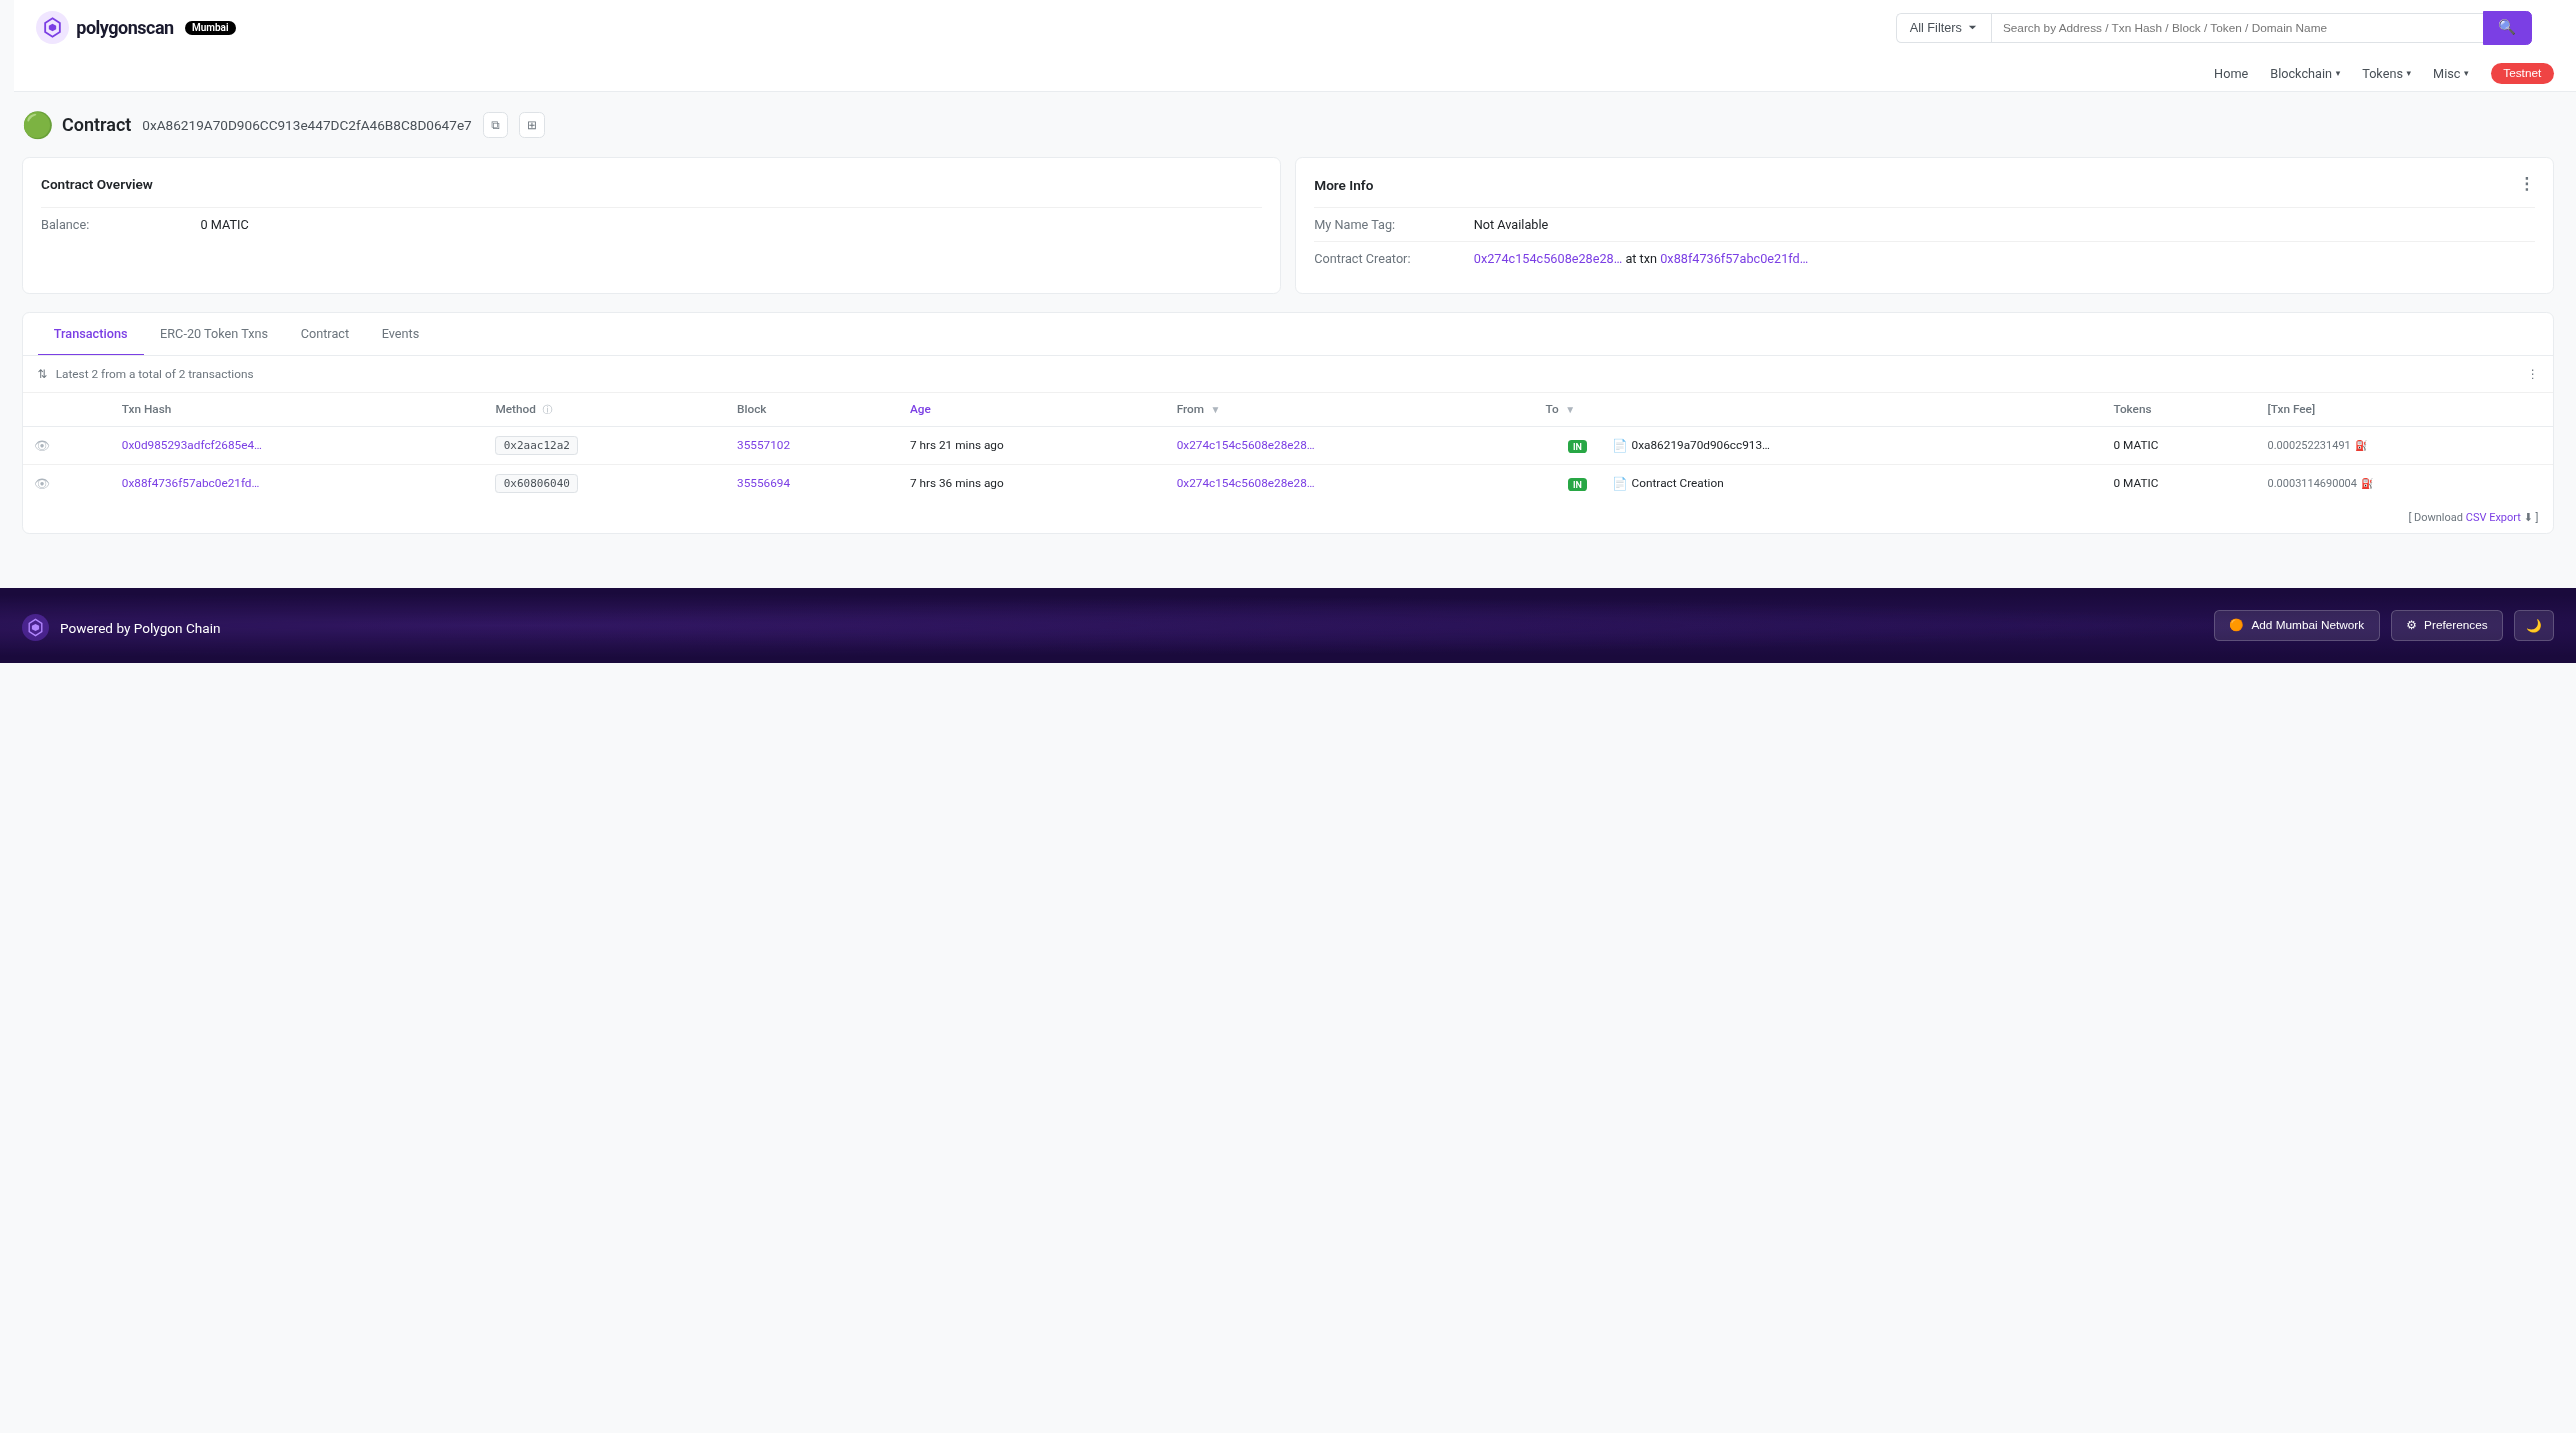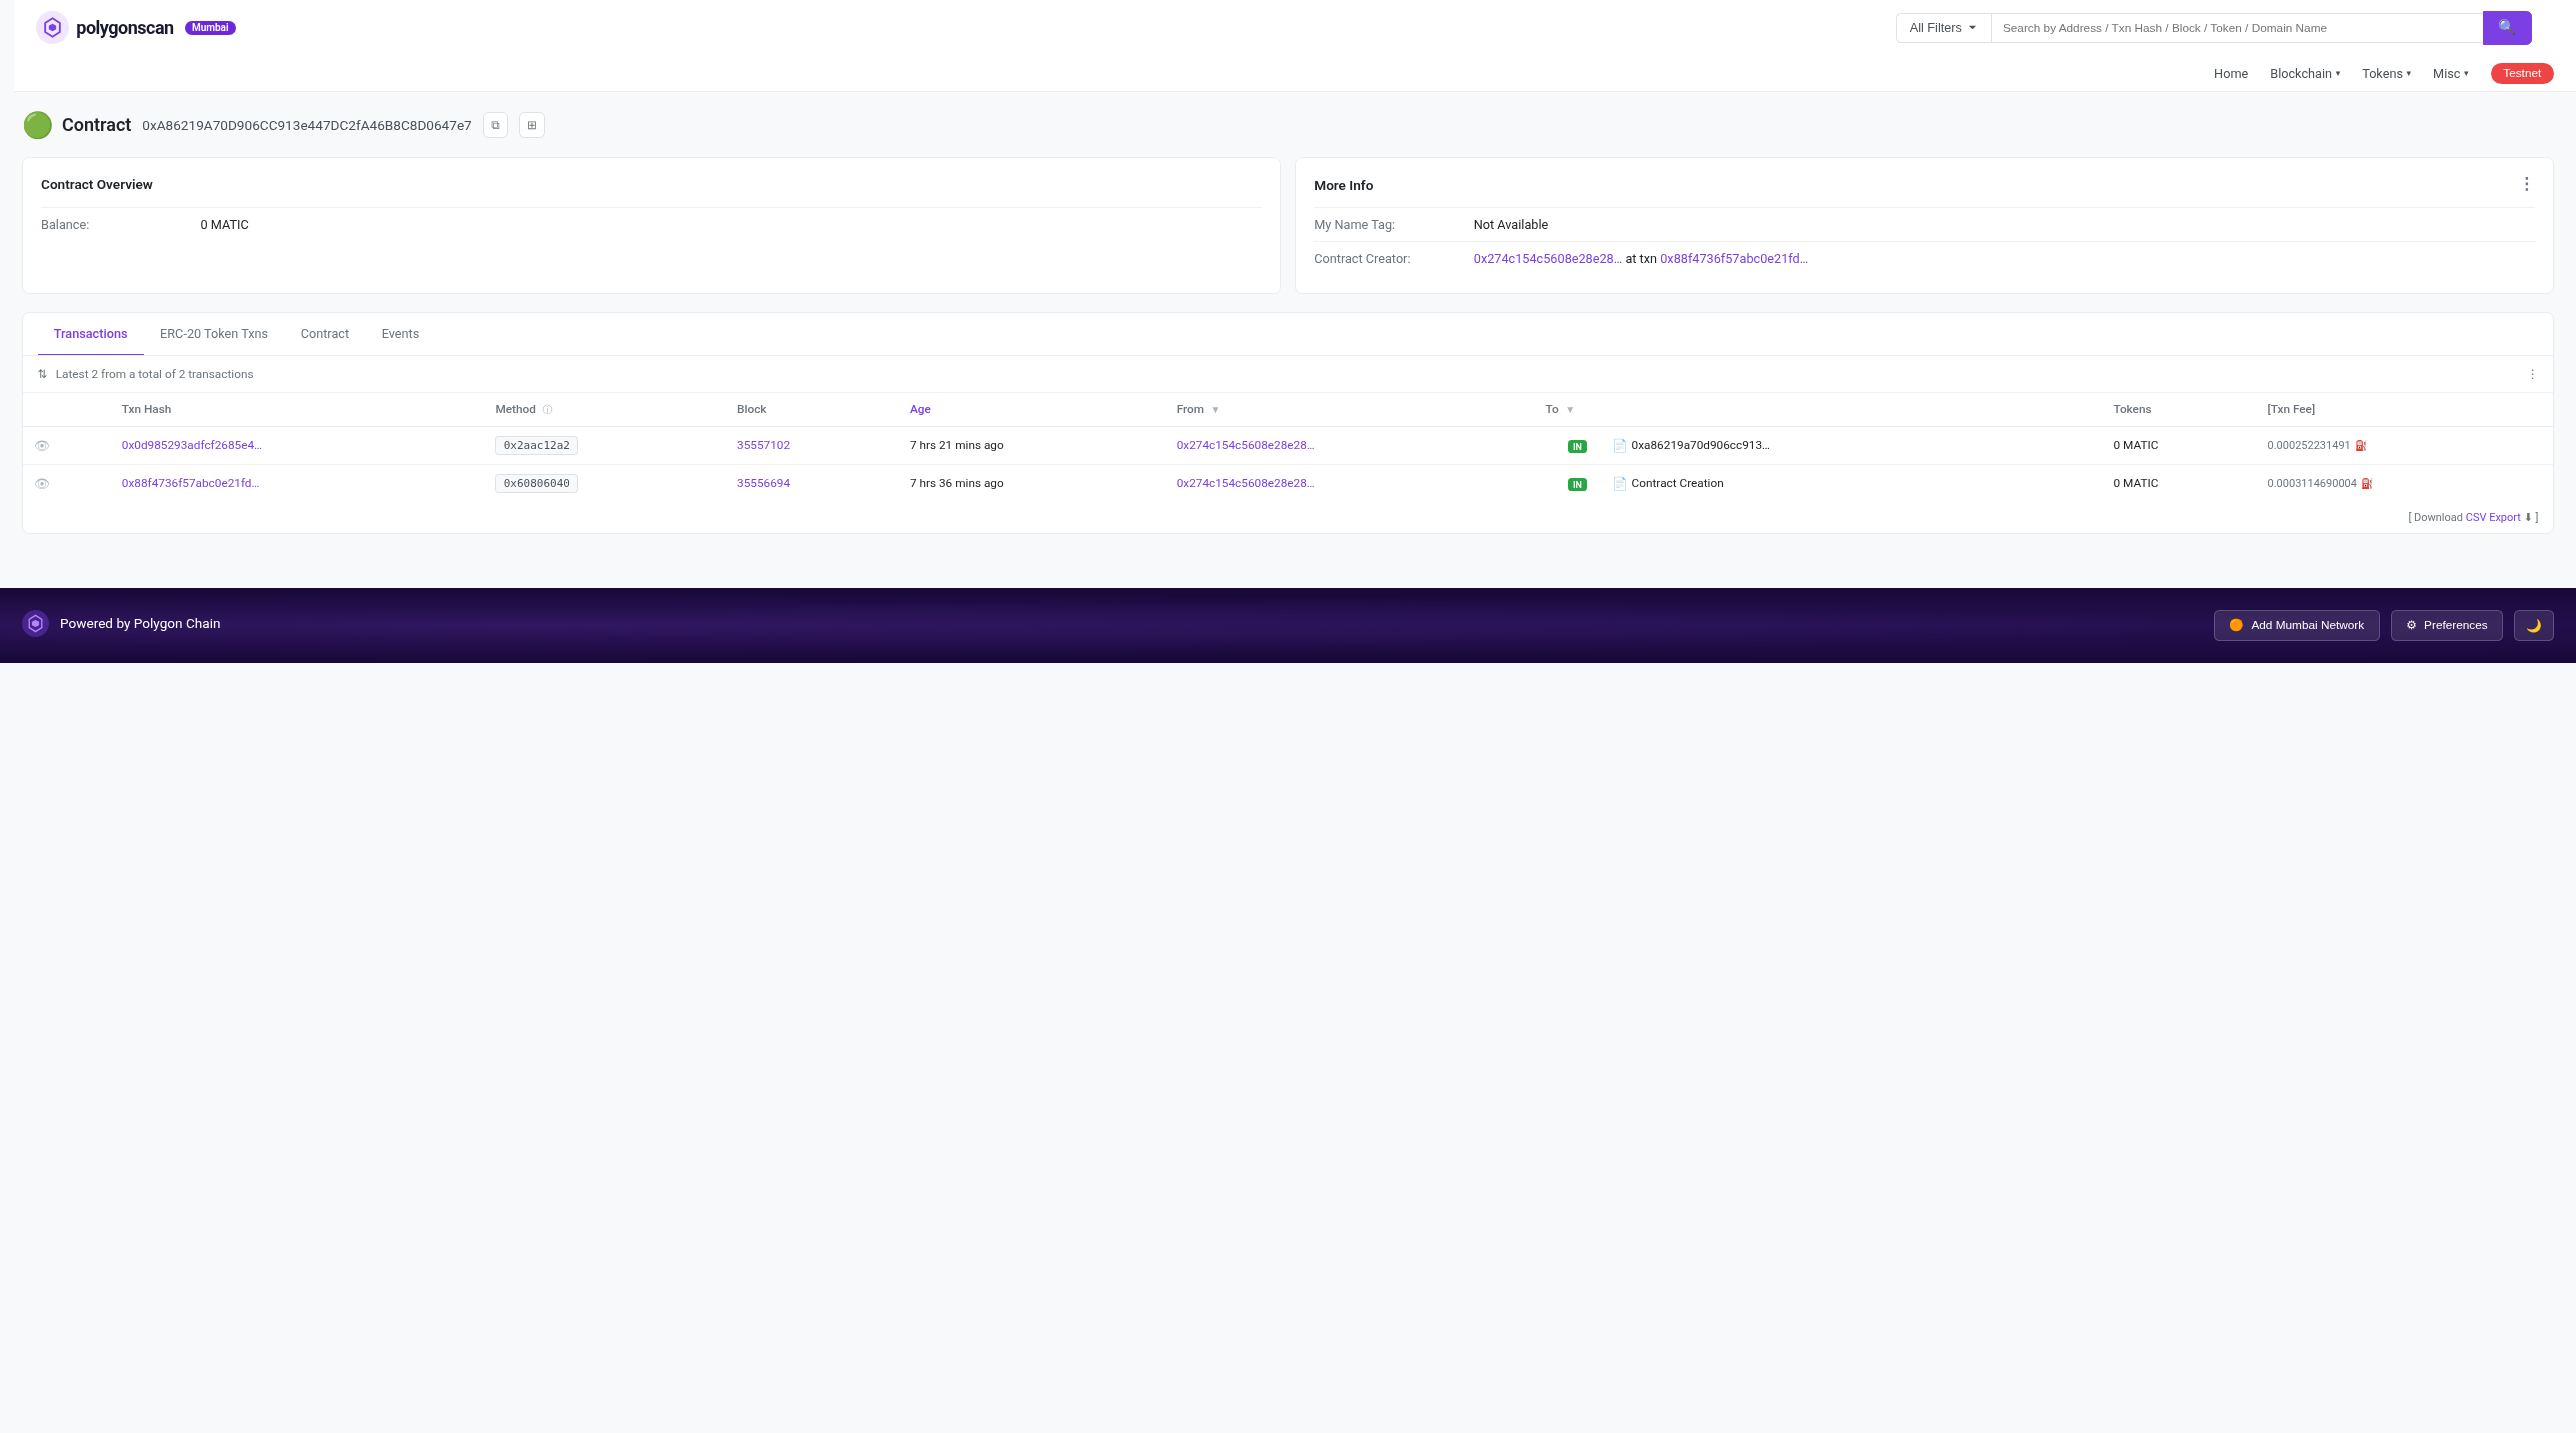--- a/index.html
+++ b/index.html
@@ -4,21 +4,21 @@
   <style>
     * { box-sizing: border-box; margin: 0; padding: 0; }
     body { font-family: -apple-system, BlinkMacSystemFont, 'Segoe UI', Roboto, sans-serif; font-size: 12.7px; background: #f8f9fa; color: #212529; min-width: 1272px; }
 
     
     .header { background: #fff; border-bottom: 0.9px solid #e9ecef; padding: 0 22px; margin-left: 14px; }
     .header-top { display: flex; align-items: center; justify-content: space-between; padding: 11px 0; }
     .logo-area { display: flex; align-items: center; gap: 7.3px; }
     .logo-svg { width: 33px; height: 33px; }
     .logo-text { font-size: 18px; font-weight: 700; color: #1a1a2e; letter-spacing: -0.5px; }
-    .mumbai-badge { background: #6d28d9; color: #fff; font-size: 10px; font-weight: 600; padding: 1.8px 7.3px; border-radius: 11px; margin-left: 3.6px; }
+    .mumbai-badge { background: #000000; color: #fff; font-size: 10px; font-weight: 600; padding: 1.8px 7.3px; border-radius: 11px; margin-left: 3.6px; }
     .search-area { display: flex; align-items: center; gap: 0; flex: 1; max-width: 636px; margin: 0 22px; }
     .filter-btn { display: flex; align-items: center; gap: 5.4px; padding: 7.3px 12.7px; border: 0.9px solid #dee2e6; border-right: none; border-radius: 5.4px 0 0 5.4px; background: #fff; cursor: pointer; font-size: 12.7px; color: #495057; white-space: nowrap; }
     .filter-btn svg { width: 11px; height: 11px; }
     .search-input { flex: 1; padding: 7.3px 11px; border: 0.9px solid #dee2e6; border-right: none; font-size: 11.8px; color: #495057; outline: none; }
     .search-btn { padding: 7.3px 14.5px; background: #7b3fe4; border: 0.9px solid #7b3fe4; border-radius: 0 5.4px 5.4px 0; cursor: pointer; color: #fff; font-size: 14.5px; }
     .header-nav { display: flex; align-items: center; justify-content: flex-end; gap: 22px; padding: 7.3px 0; }
     .nav-item { color: #495057; text-decoration: none; font-size: 12.7px; cursor: pointer; display: flex; align-items: center; gap: 3.6px; }
     .testnet-btn { background: #ef4444; color: #fff; padding: 3.6px 12.7px; border-radius: 18px; font-size: 11.8px; cursor: pointer; border: none; }
 
     
@@ -70,21 +70,21 @@
     .fee-text { color: #6c757d; font-size: 11px; }
     .filter-icon { color: #adb5bd; font-size: 10px; margin-left: 3.6px; cursor: pointer; }
     .info-icon { color: #adb5bd; font-size: 10px; margin-left: 3.6px; cursor: pointer; }
     .to-with-icon { display: flex; align-items: center; gap: 5.4px; }
     .contract-icon-sm { font-size: 12.7px; }
     .csv-row { display: flex; justify-content: flex-end; padding: 9px 14.5px; font-size: 11px; color: #6c757d; }
     .csv-link { color: #7b3fe4; text-decoration: none; }
     .gas-icon { color: #28a745; font-size: 10px; margin-left: 1.8px; }
 
     
-    .footer { background: #1a0a3c; padding: 22px; display: flex; align-items: flex-start; justify-content: space-between; margin-top: 36px; position: relative; overflow: hidden; }
+    .footer { background: #1a0a3c; padding: 22px; display: flex; align-items: flex-end; justify-content: space-between; margin-top: 36px; position: relative; overflow: hidden; }
     .footer::before { content: ''; position: absolute; inset: 0; background: radial-gradient(ellipse at 20% 50%, rgba(100,50,180,0.3) 0%, transparent 60%), radial-gradient(ellipse at 80% 50%, rgba(80,40,160,0.2) 0%, transparent 60%); pointer-events: none; }
     .footer-left { display: flex; align-items: center; gap: 11px; color: #fff; font-size: 13.6px; position: relative; z-index: 1; }
     .footer-logo { width: 27px; height: 27px; }
     .footer-right { display: flex; align-items: center; gap: 11px; position: relative; z-index: 1; }
     .footer-btn { display: flex; align-items: center; gap: 7.3px; background: rgba(255,255,255,0.1); border: 0.9px solid rgba(255,255,255,0.2); color: #fff; padding: 7.3px 14.5px; border-radius: 5.4px; cursor: pointer; font-size: 11.8px; }
     .moon-btn { background: rgba(255,255,255,0.1); border: 0.9px solid rgba(255,255,255,0.2); color: #fff; padding: 7.3px 11px; border-radius: 5.4px; cursor: pointer; font-size: 12.7px; }
 
     .chevron { font-size: 9px; }
   </style>
 </head>

